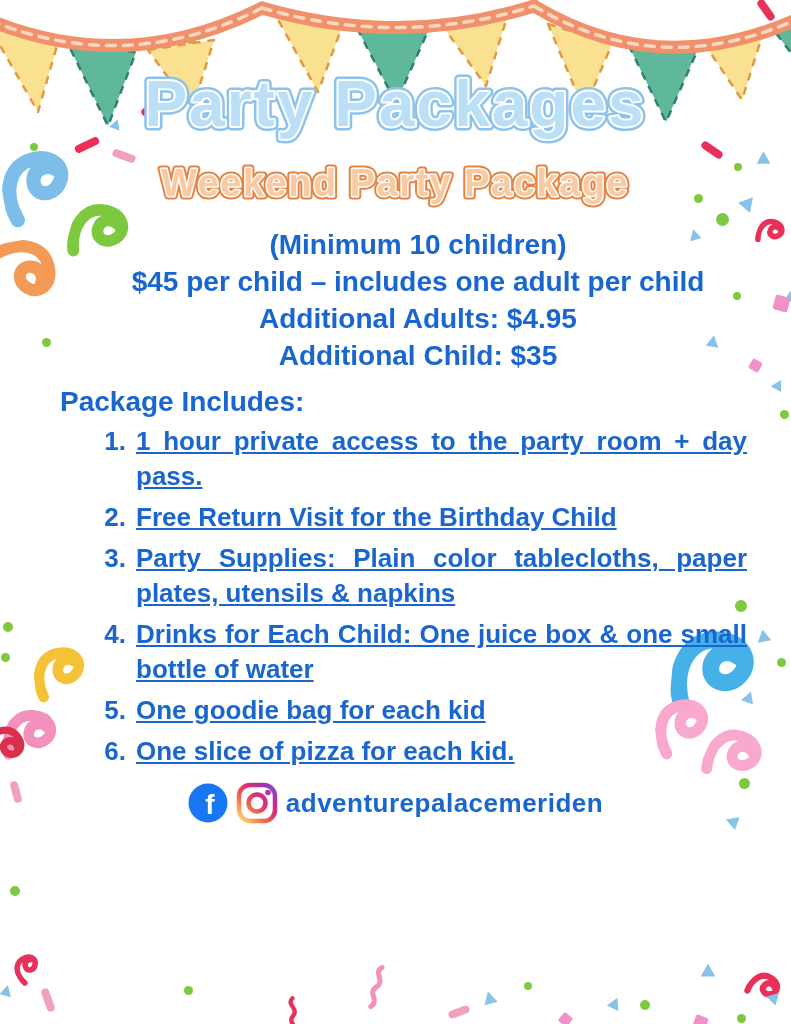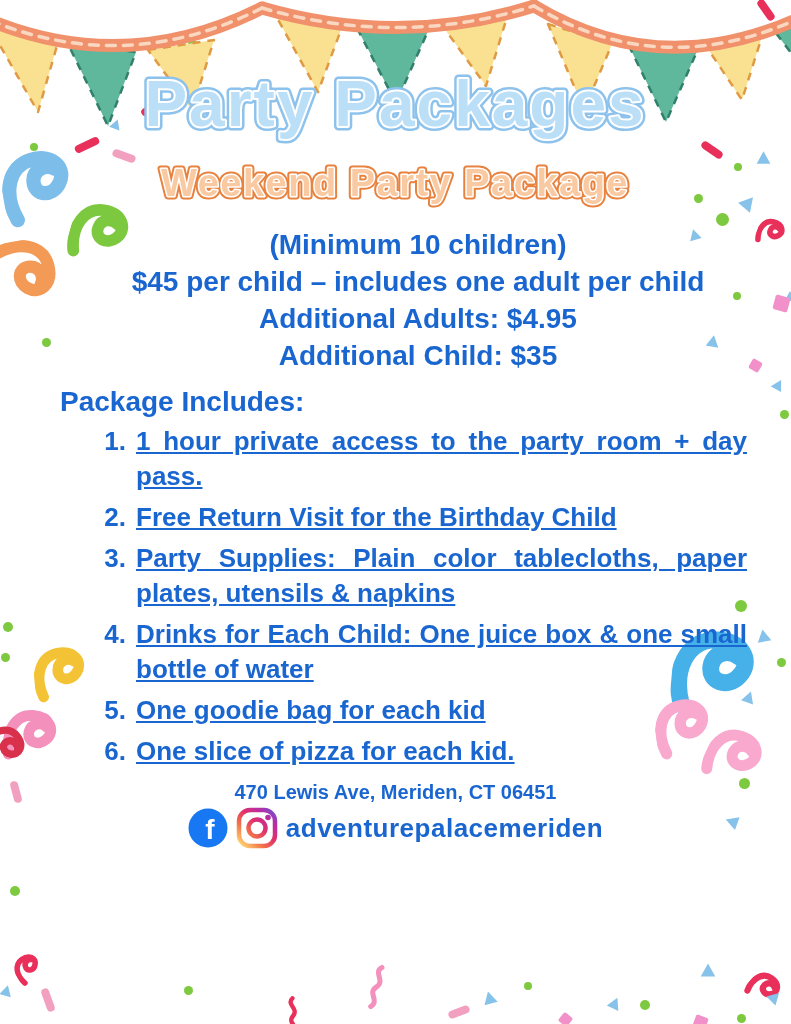--- a/index.html
+++ b/index.html
@@ -111,21 +111,20 @@
         <div class="item-text">One goodie bag for each kid</div>
       </li>
       <li>
         <span class="num">6.</span>
         <div class="item-text">One slice of pizza for each kid.</div>
       </li>
     </ul>
 
 
     <div class="footer">
-      <div class="addr">470 Lewis Ave, Meriden, CT 06451</div>
       <div class="social-row">
         <svg class="fb-icon" width="40" height="40" viewBox="0 0 40 40">
           <circle cx="20" cy="20" r="19.5" fill="#1877F2"></circle>
           <text x="22" y="31" text-anchor="middle" font-family="Liberation Sans" font-weight="bold" font-size="28" fill="#ffffff">f</text>
         </svg>
         <svg class="ig-icon" width="44" height="44" viewBox="0 0 44 44">
           <defs>
             <linearGradient id="igGrad" x1="6" y1="40" x2="40" y2="4" gradientUnits="userSpaceOnUse">
               <stop offset="0" stop-color="#FFD871"></stop>
               <stop offset="0.3" stop-color="#F3704A"></stop>

